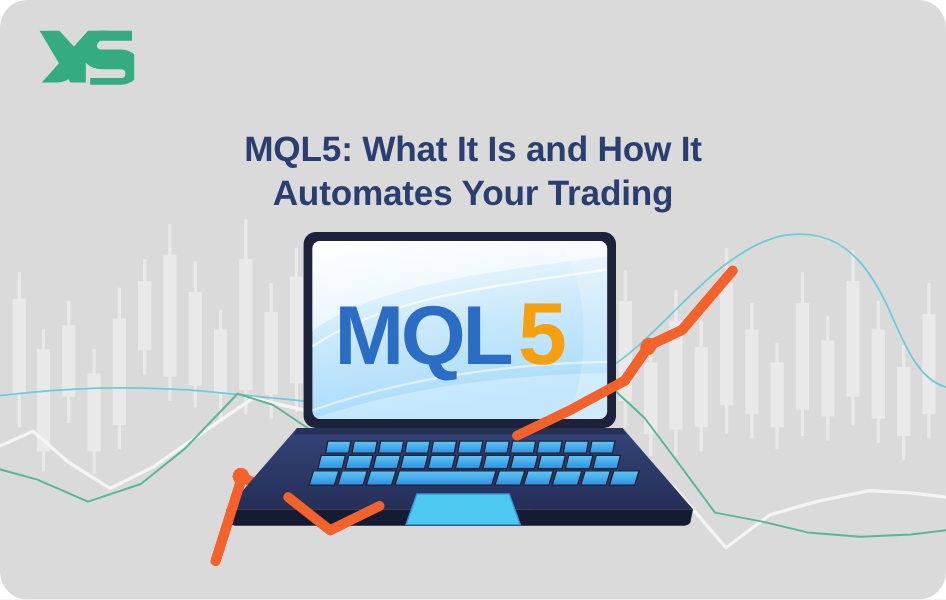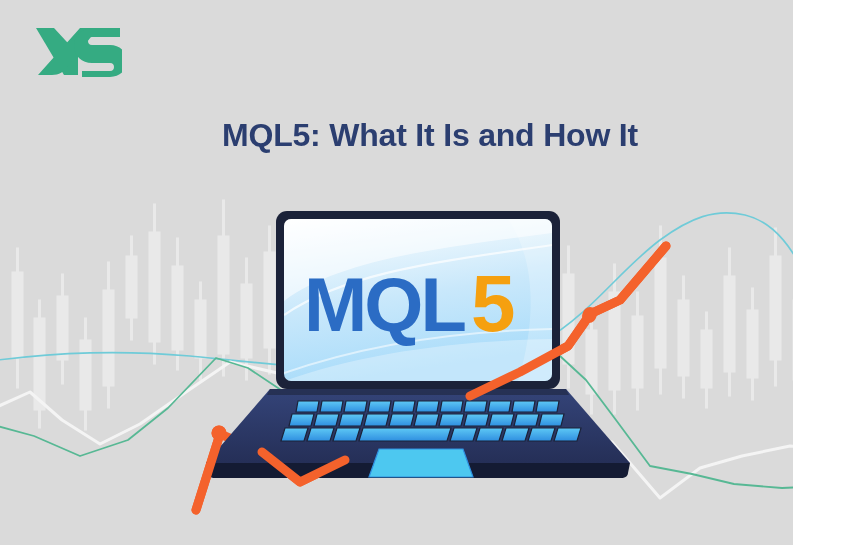--- a/index.html
+++ b/index.html
@@ -2,25 +2,26 @@
 <html><head>
 <meta charset="utf-8">
 <style>
   html, body {
     margin: 0;
     padding: 0;
     background: #ffffff;
   }
   #stage {
     position: relative;
-    width: 793px;
+    width: 860px;
     height: 545px;
     overflow: hidden;
     background: #dadada;
     font-family: "Liberation Sans", sans-serif;
+    border-radius: 25px;
   }
 
   
   #bg-art {
     position: absolute;
     left: 0; top: 0;
     width: 860px; height: 545px;
     pointer-events: none;
   }
 
@@ -176,20 +177,21 @@
 
     <g fill="#35ab82">
       <path d="M86 2 H58 C48 2, 40 10, 40 20 C40 30, 48 37, 58 37 H76 C79 37, 80 39, 80 41
                C80 43, 79 45, 76 45 H48 V51 H76 C86 51, 93 44, 93 35 C93 26, 86 19, 76 19
                H58 C55 19, 54 17, 54 15 C54 13, 55 11, 58 11 H86 Z"></path>
     </g>
   </svg>
 
   <h1 id="headline">
     <span class="line">MQL5: What It Is and How It</span>
+    <span class="line">Automates Your Trading</span>
   </h1>
 
   <svg id="laptop" viewBox="0 0 470 275" width="470" height="275" xmlns="http://www.w3.org/2000/svg">
 
     <defs>
       <linearGradient id="screenGrad" x1="0" y1="0" x2="0.25" y2="1">
         <stop offset="0%" stop-color="#ffffff"></stop>
         <stop offset="22%" stop-color="#eaf6fd"></stop>
         <stop offset="55%" stop-color="#c9e8fb"></stop>
         <stop offset="100%" stop-color="#a9dcfa"></stop>

